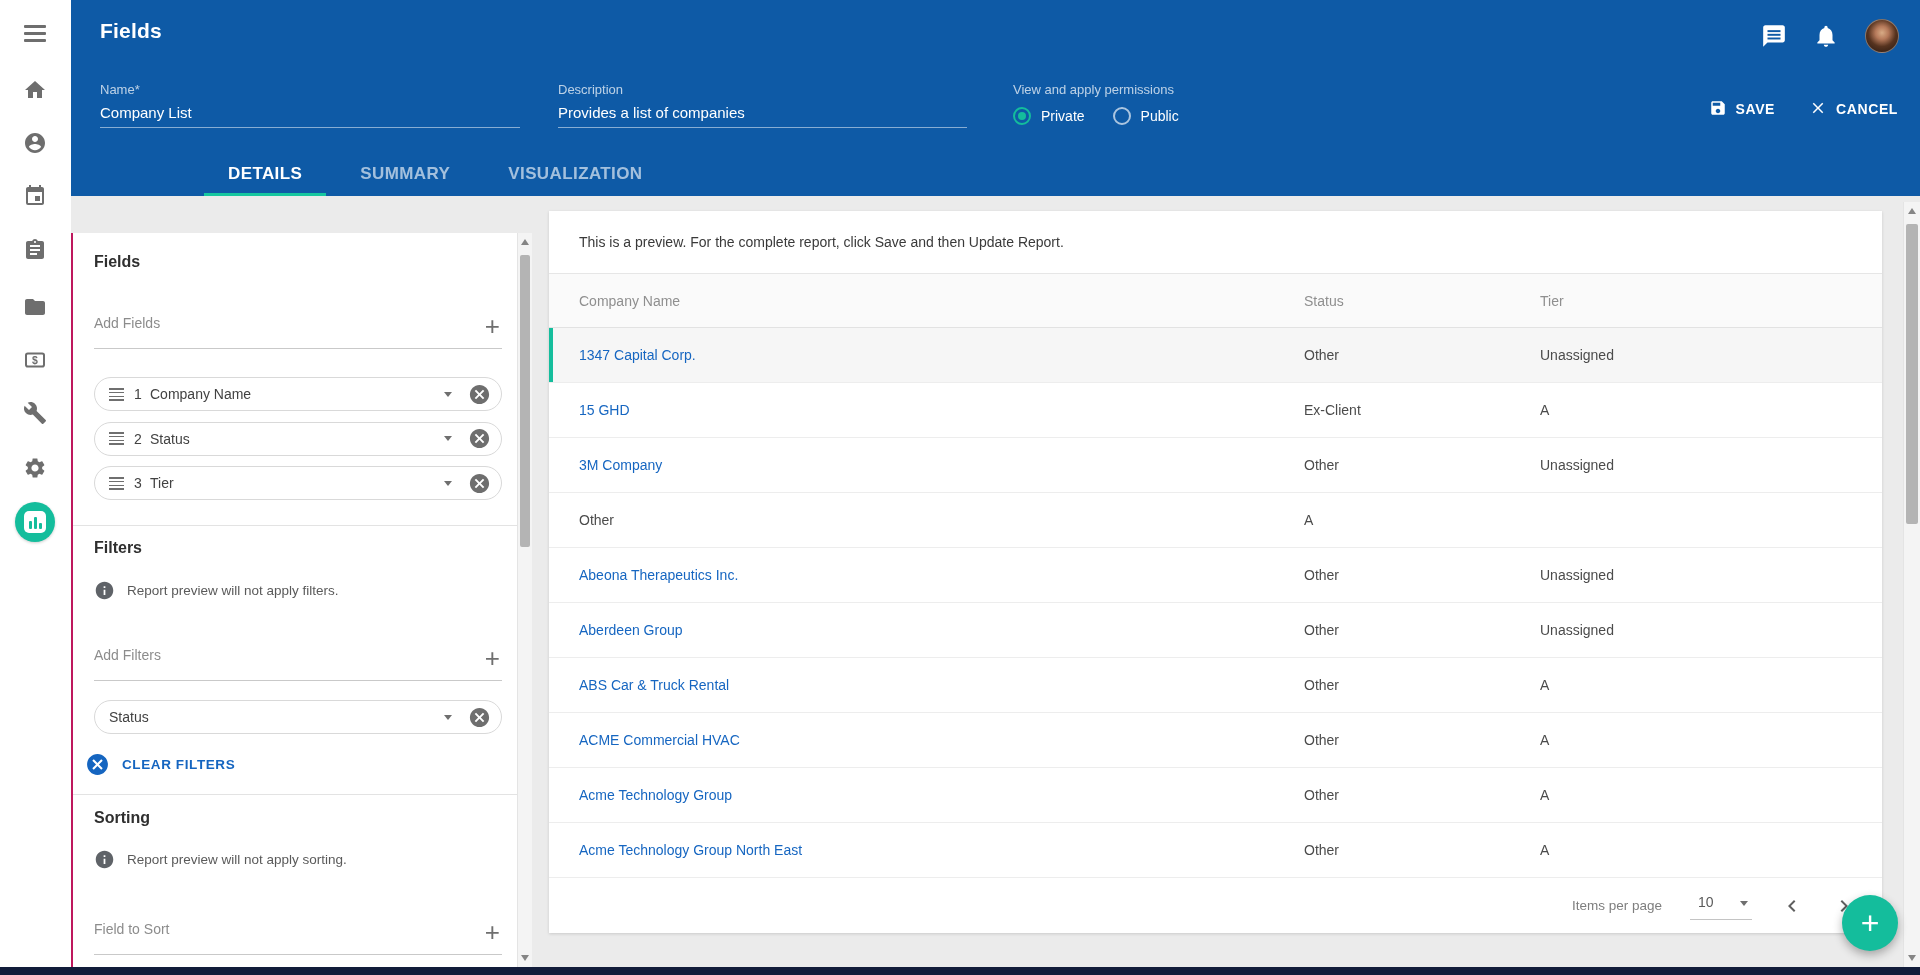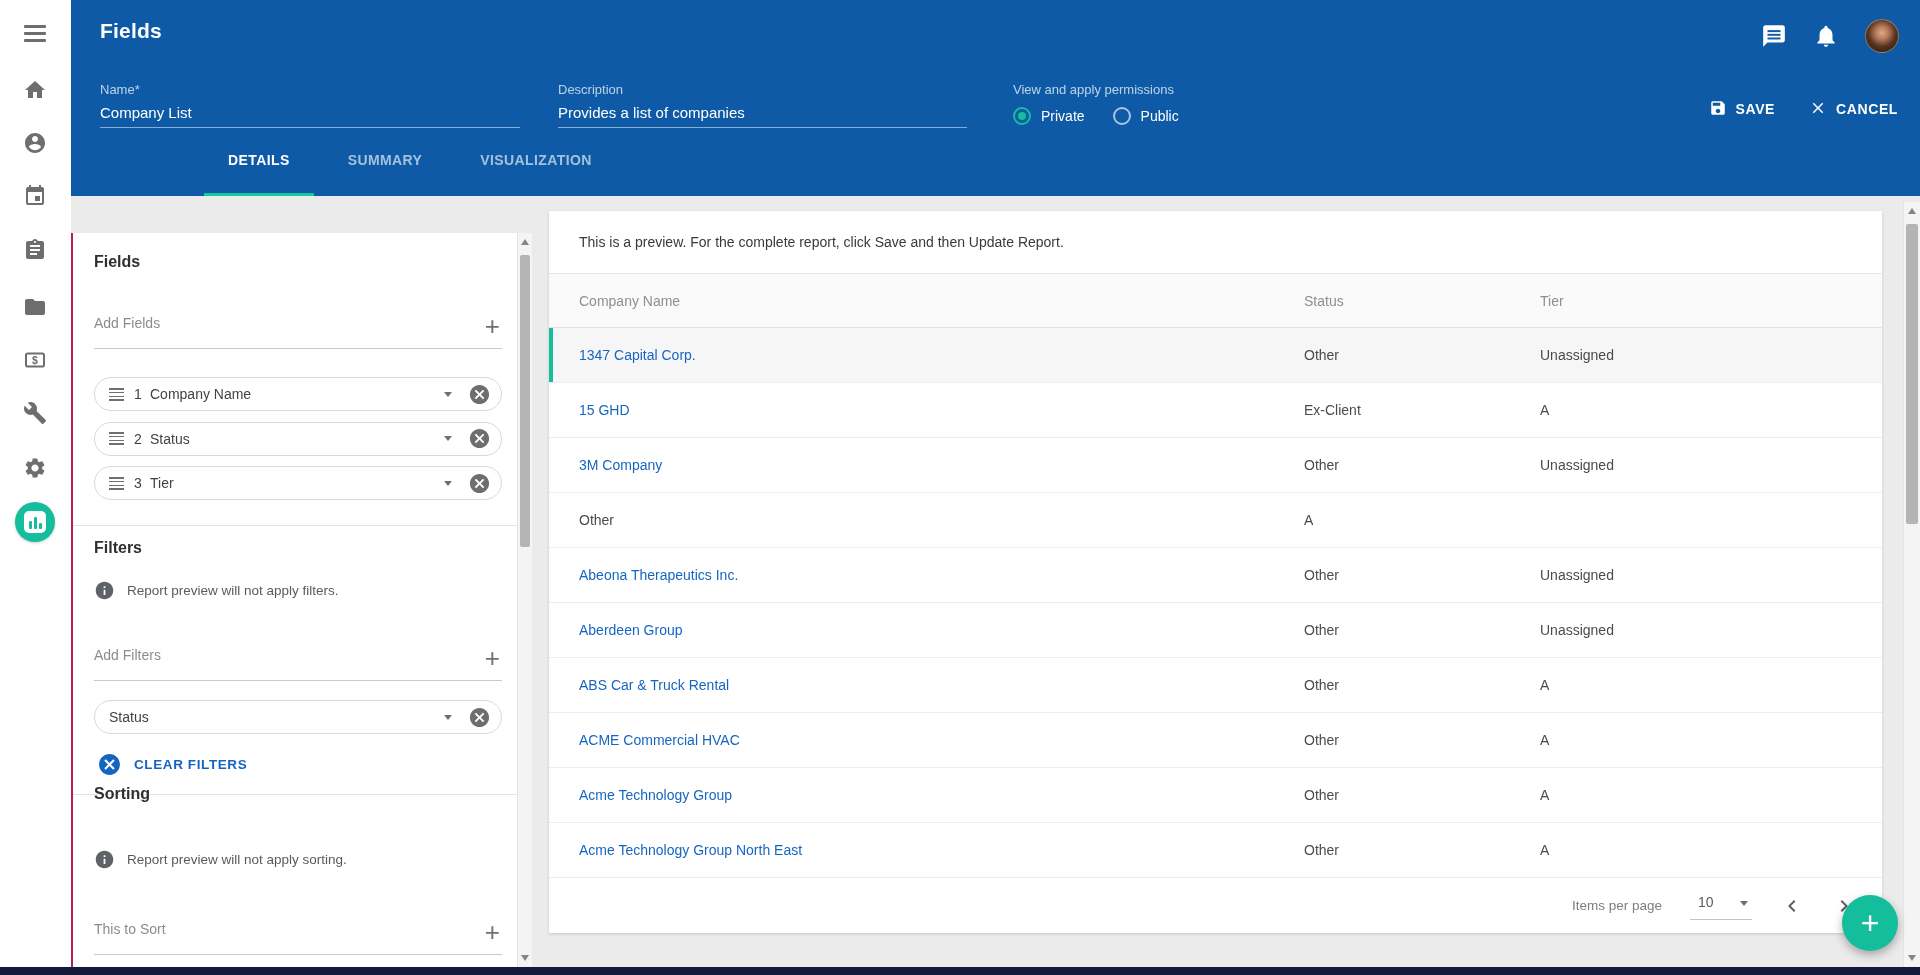--- a/index.html
+++ b/index.html
@@ -45,21 +45,21 @@
   .rdot { width:18px; height:18px; border-radius:50%; border:2px solid rgba(255,255,255,.65); position:relative; flex:0 0 auto; }
   .radio.selected .rdot { border-color:#14BD9C; }
   .radio.selected .rdot::after { content:""; position:absolute; left:3px; top:3px; width:8px; height:8px; border-radius:50%; background:#14BD9C; }
   .rlabel { font-size:14px; color:#fff; }
 
   .hactions { position:absolute; right:22px; top:99px; display:flex; align-items:center; gap:34px; }
   .hbtn { display:flex; align-items:flex-end; gap:9px; cursor:pointer; color:#fff; font-size:14px; font-weight:bold; letter-spacing:.6px; }
   .hbtn svg { width:18px; height:18px; fill:#fff; display:block; }
 
   .tabs { position:absolute; left:133px; bottom:0; display:flex; gap:10px; height:44px; }
-  .tab { position:relative; display:flex; padding:0 24px; font-size:14px; font-weight:bold;
+  .tab { position:relative; display:flex; align-items:center; padding:0 24px; font-size:17px; font-weight:bold;
          letter-spacing:.4px; color:rgba(255,255,255,.62); cursor:pointer; }
   .tab.active { color:#fff; }
   .tab.active::after { content:""; position:absolute; left:0; right:0; bottom:0; height:3px; background:#16C79F; }
 
   
   .left-panel { position:absolute; left:71px; top:196px; width:461px; bottom:8px; background:#fff;
                 border-left:2px solid #be185d; z-index:4;margin-top:37px; }
   .lp-head { position:absolute; left:21px; font-size:16px; font-weight:bold; color:#2f2f2f; }
   .add-block { position:absolute; left:21px; width:408px; height:36px; border-bottom:1px solid #c9c9c9; }
   .add-label { font-size:14px; color:#8c8c8c; padding-top:2px; display:block; }
@@ -74,21 +74,21 @@
   .chip-label { font-size:14px; color:#424242; flex:1; }
   .caret { width:0; height:0; border-left:4.5px solid transparent; border-right:4.5px solid transparent;
            border-top:5px solid #6f6f6f; margin-right:16px; cursor:pointer; flex:0 0 auto; }
   .remove { width:23px; height:23px; cursor:pointer; flex:0 0 auto; }
   .remove svg { width:23px; height:23px; fill:#6e6e6e; display:block; }
 
   .note-row { position:absolute; left:21px; display:flex; align-items:center; gap:12px; }
   .note-row svg { width:21px; height:21px; fill:#5f6368; flex:0 0 auto; display:block; }
   .note-text { font-size:13.5px; color:#5a5a5a; }
 
-  .clear-btn { position:absolute; left:24px; display:flex; align-items:center; gap:12px; cursor:pointer; }
+  .clear-btn { position:absolute; left:12px; display:flex; align-items:center; gap:12px; cursor:pointer; }
   .clear-btn svg { width:25px; height:25px; fill:#1565C0; display:block; }
   .clear-label { font-size:13.5px; font-weight:bold; letter-spacing:.6px; color:#1565C0; }
 
   .count-row { position:absolute; left:21px; right:70px; top:746px; display:flex; align-items:center; justify-content:space-between; }
   .count-label { font-size:14px; color:#8c8c8c; }
   .order-btn { display:flex; align-items:center; gap:8px; cursor:pointer; }
   .order-btn svg { width:17px; height:17px; fill:#1565C0; display:block; }
   .order-label { font-size:13.5px; font-weight:bold; letter-spacing:.6px; color:#1565C0; }
 
   
@@ -338,30 +338,30 @@
 
     <div class="clear-btn" style="top:519px">
       <svg viewBox="0 0 24 24">
           <path d="M12 2C6.47 2 2 6.47 2 12s4.47 10 10 10 10-4.47 10-10S17.53 2 12 2zm5 13.59L15.59 17 12 13.41 8.41 17 7 15.59 10.59 12 7 8.41 8.41 7 12 10.59 15.59 7 17 8.41 13.41 12 17 15.59z"></path>
         </svg>
       <span class="clear-label">CLEAR FILTERS</span>
     </div>
 
     <div class="divider" style="top:561px"></div>
 
-    <h2 class="lp-head" style="top:552px">Sorting</h2>
+    <h2 class="lp-head" style="top:576px">Sorting</h2>
     <div class="note-row" style="top:616px">
       <svg viewBox="0 0 24 24">
           <path d="M12 2C6.48 2 2 6.48 2 12s4.48 10 10 10 10-4.48 10-10S17.52 2 12 2zm1 15h-2v-6h2v6zm0-8h-2V7h2v2z"></path>
         </svg>
       <span class="note-text">Report preview will not apply sorting.</span>
     </div>
 
     <div class="add-block" style="top:686px">
-      <span class="add-label">This to Sort</span>
+      <span class="add-label">Field to Sort</span>
       <span class="plus-btn">+</span>
     </div>
 
     <div class="count-row">
       <span class="count-label">Count</span>
       <div class="order-btn">
         <svg viewBox="0 0 24 24">
             <path d="M4 12l1.41 1.41L11 7.83V20h2V7.83l5.58 5.59L20 12l-8-8-8 8z"></path>
           </svg>
         <span class="order-label">ORDER</span>

